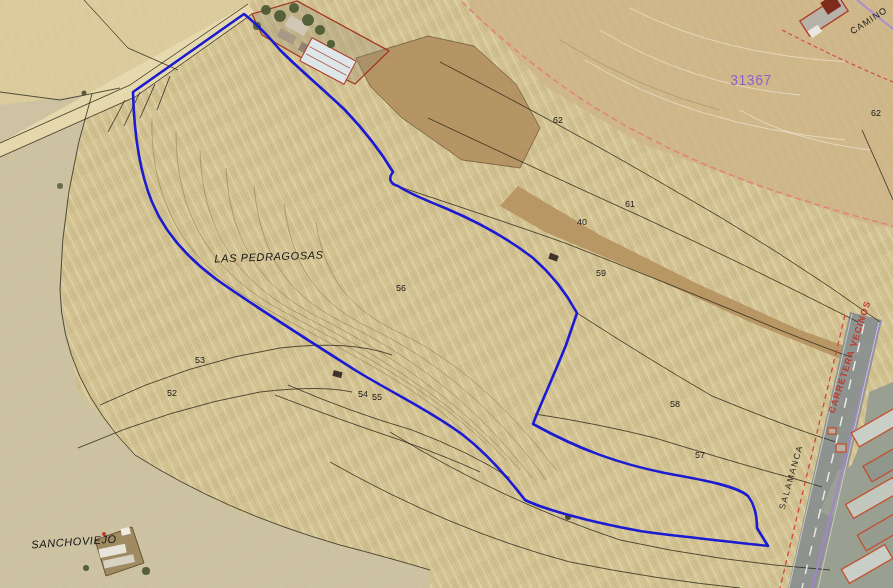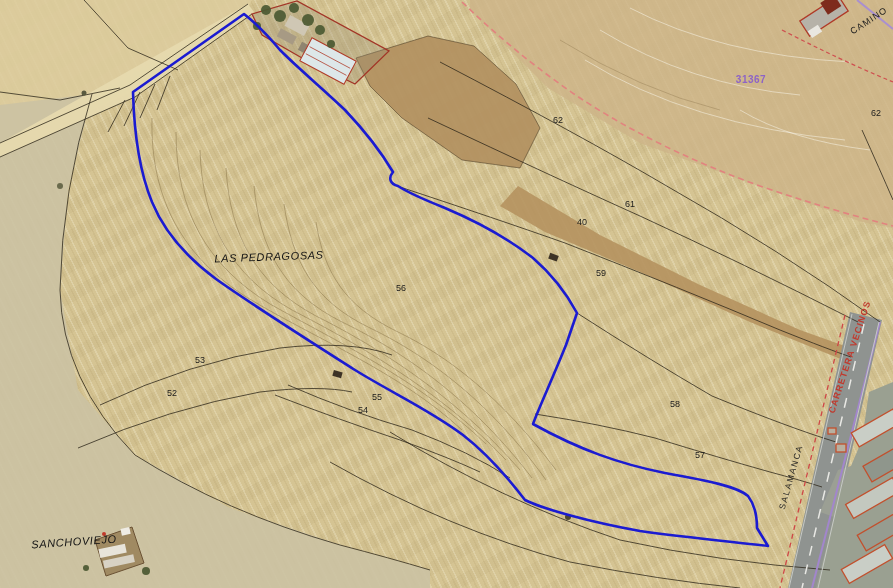--- a/index.html
+++ b/index.html
@@ -12,21 +12,21 @@
         rgba(255,252,235,0.22) 0 1.5px, rgba(0,0,0,0) 1.5px 5px,
         rgba(150,125,70,0.10) 5px 6.5px, rgba(0,0,0,0) 6.5px 9px),
       repeating-linear-gradient(150deg,
         rgba(140,120,70,0.06) 0 12px, rgba(0,0,0,0) 12px 26px);
   }
   svg{position:absolute;left:0;top:0;}
   .labels{position:absolute;left:0;top:0;width:100%;height:100%;pointer-events:none;}
   .map-label{position:absolute;transform:translate(-50%,-50%);white-space:nowrap;line-height:1;}
   .place{font-size:11px;font-style:italic;color:#141414;letter-spacing:0.6px;}
   .parcel{font-size:9px;color:#1c1c1c;}
-  .ref{font-size:10px;font-weight:700;color:#8d63c6;letter-spacing:0.5px;}
+  .ref{font-size:14px;font-weight:400;color:#8d63c6;letter-spacing:0.5px;}
   .road-black{font-size:9px;color:#1e1e1e;letter-spacing:1px;}
   .road-black-small{font-size:8.5px;color:#1e1e1e;letter-spacing:1.6px;}
   .road-red{font-size:9px;font-weight:700;color:#c03a2e;letter-spacing:1.1px;}
 </style>
 </head>
 <body>
 
 <div class="stage">
 
 <svg width="893" height="588" viewBox="0 0 893 588">
@@ -198,21 +198,21 @@
            C380,150 362,128 345,110
            C322,88 300,70 280,50
            C270,38 258,25 244,14 Z" fill="none" stroke="#1b1bd1" stroke-width="2.6" stroke-linejoin="round"></path>
 </svg>
 
 <div class="labels">
       <span class="map-label place" style="left: 269px; top: 257px; transform: translate(-50%, -50%) rotate(-2deg);">LAS PEDRAGOSAS</span>
       <span class="map-label place" style="left: 74px; top: 542px; transform: translate(-50%, -50%) rotate(-4deg);">SANCHOVIEJO</span>
       <span class="map-label parcel" style="left: 172px; top: 393px; transform: translate(-50%, -50%);">52</span>
       <span class="map-label parcel" style="left: 200px; top: 360px; transform: translate(-50%, -50%);">53</span>
-      <span class="map-label parcel" style="left: 363px; top: 410px; transform: translate(-50%, -50%);">54</span>
+      <span class="map-label parcel" style="left: 363px; top: 394px; transform: translate(-50%, -50%);">54</span>
       <span class="map-label parcel" style="left: 377px; top: 397px; transform: translate(-50%, -50%);">55</span>
       <span class="map-label parcel" style="left: 391px; top: 288px; transform: translate(-50%, -50%); padding-left: 20px;">56</span>
       <span class="map-label parcel" style="left: 652px; top: 455px; transform: translate(-50%, -50%); margin-left: 48px;">57</span>
       <span class="map-label parcel" style="left: 675px; top: 404px; transform: translate(-50%, -50%);">58</span>
       <span class="map-label parcel" style="left: 601px; top: 273px; transform: translate(-50%, -50%);">59</span>
       <span class="map-label parcel" style="left: 582px; top: 222px; transform: translate(-50%, -50%);">40</span>
       <span class="map-label parcel" style="left: 630px; top: 204px; transform: translate(-50%, -50%);">61</span>
       <span class="map-label parcel" style="left: 558px; top: 120px; transform: translate(-50%, -50%);">62</span>
       <span class="map-label parcel" style="left: 876px; top: 113px; transform: translate(-50%, -50%);">62</span>
       <span class="map-label ref" style="left: 751px; top: 80px; transform: translate(-50%, -50%);">31367</span>

